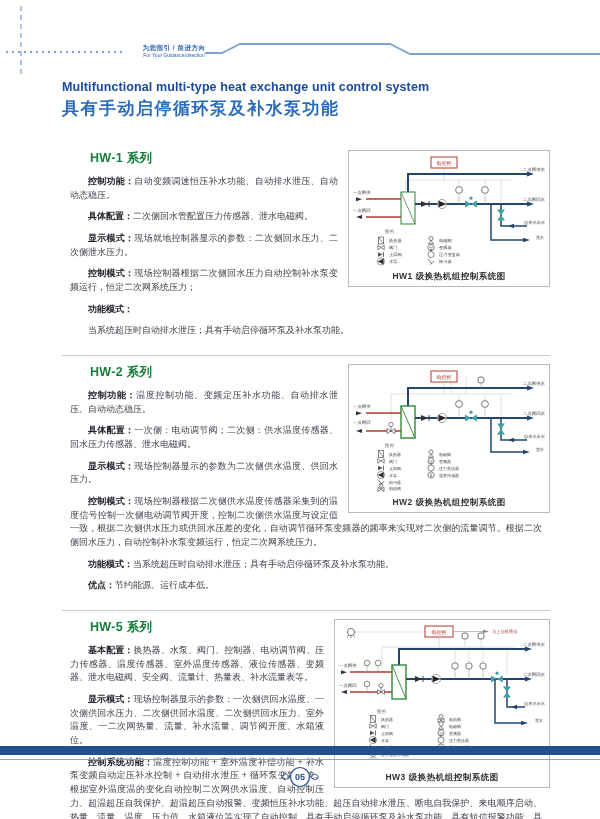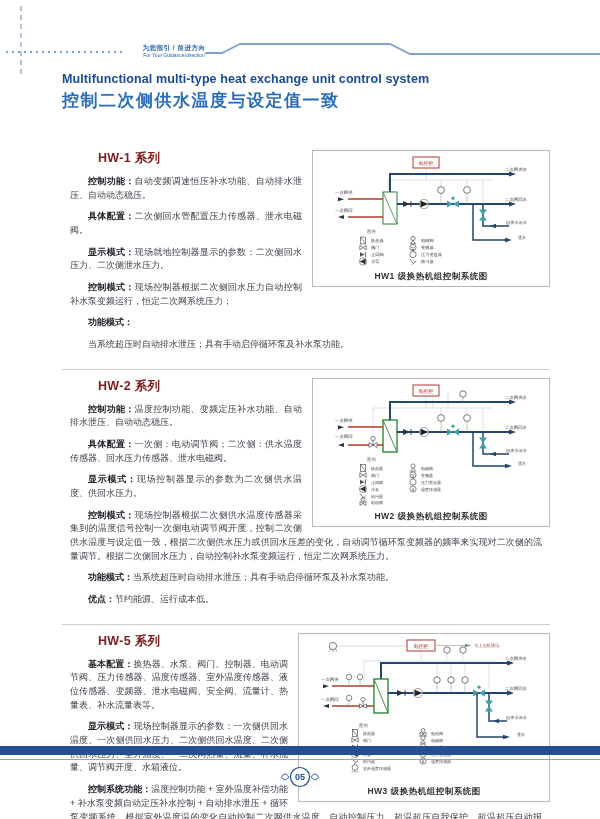--- a/index.html
+++ b/index.html
@@ -5,30 +5,30 @@
   html,body{margin:0;padding:0;}
   body{
     width:600px;height:819px;position:relative;overflow:hidden;background:#fff;
     font-family:"Liberation Sans","DejaVu Sans",sans-serif;
   }
   svg{font-family:inherit;}
   .deco{position:absolute;top:0;left:0;}
   .slogan{position:absolute;left:124px;top:44px;width:100px;text-align:center;color:#2a65b4;line-height:1.25;}
   .slogan .cn{font-size:6.5px;font-weight:bold;letter-spacing:.5px;}
   .slogan .en{font-size:5.5px;transform:scale(.9);transform-origin:center top;}
-  .titles{position:absolute;left:62px;top:72px;width:500px;}
+  .titles{position:absolute;left:62px;top:80px;width:500px;}
   .title-en{font-size:12.5px;font-weight:bold;color:#1a4a9c;letter-spacing:.1px;}
   .title-cn{font-size:17px;font-weight:bold;color:#2a6cbc;letter-spacing:1.5px;margin-top:3px;}
   .content{position:absolute;left:62px;top:142px;width:488px;}
   .sec{padding:6px 0 9px;border-bottom:1px solid #ccc;overflow:hidden;}
   .sec.last{border-bottom:none;}
-  .sec h2{margin:2px 8px 5px;font-size:12.5px;font-weight:bold;color:#7f1d1d;letter-spacing:.3px;padding-left:28px;}
+  .sec h2{margin:2px 0 5px;font-size:12.5px;font-weight:bold;color:#15803d;letter-spacing:.3px;padding-left:28px;}
   .para{margin:8px;font-size:9px;line-height:1.52;color:#3c3f48;text-align:justify;text-indent:2em;}
   .plabel{color:#23242c;}
-  .diagram{float:right;margin:2px 0 4px 10px;border:1px solid #b9b9b9;background:#fff;padding:3px 20px 1px;}
+  .diagram{float:right;margin:2px 0 4px 10px;border:1px solid #b9b9b9;background:#fff;padding:3px 2px 1px;}
   .diagram .cap{text-align:center;font-size:8.5px;font-weight:bold;color:#333;margin:1px 0 2px;letter-spacing:.5px;}
   .footer-bar{position:absolute;left:0;top:746px;width:600px;height:9px;background:#23508e;}
   .footer-line{position:absolute;left:0;top:759px;width:600px;height:1px;background:#8aa6cc;}
   .ornament{position:absolute;left:276px;top:762px;}
 </style>
 </head>
 <body>
 
 <svg width="0" height="0" style="position:absolute" aria-hidden="true">
   <defs>
@@ -86,21 +86,21 @@
   <path d="M205,53 L222,53 L240,44 L390,44 L410,54 L600,54" stroke="#7fa3d1" stroke-width="1.8" fill="none"></path>
 </svg>
 
 <div class="slogan">
   <div class="cn">为您指引 / 前进方向</div>
   <div class="en">For Your Guidance/direction</div>
 </div>
 
 <div class="titles">
   <div class="title-en">Multifunctional multi-type heat exchange unit control system</div>
-  <div class="title-cn">控制二次侧供水温度与设定值一致</div>
+  <div class="title-cn">具有手动启停循环泵及补水泵功能</div>
 </div>
 
 <div class="content">
 
   <section class="sec">
     <div class="diagram">
       <svg width="196" height="112" viewBox="0 0 196 112">
         <g stroke="#bdbdbd" stroke-width="0.5" fill="none">
           <path d="M93,14V26 M55,26H160 M108,26V32 M134,26V32 M150,26V48 M55,26V36"></path>
         </g>

